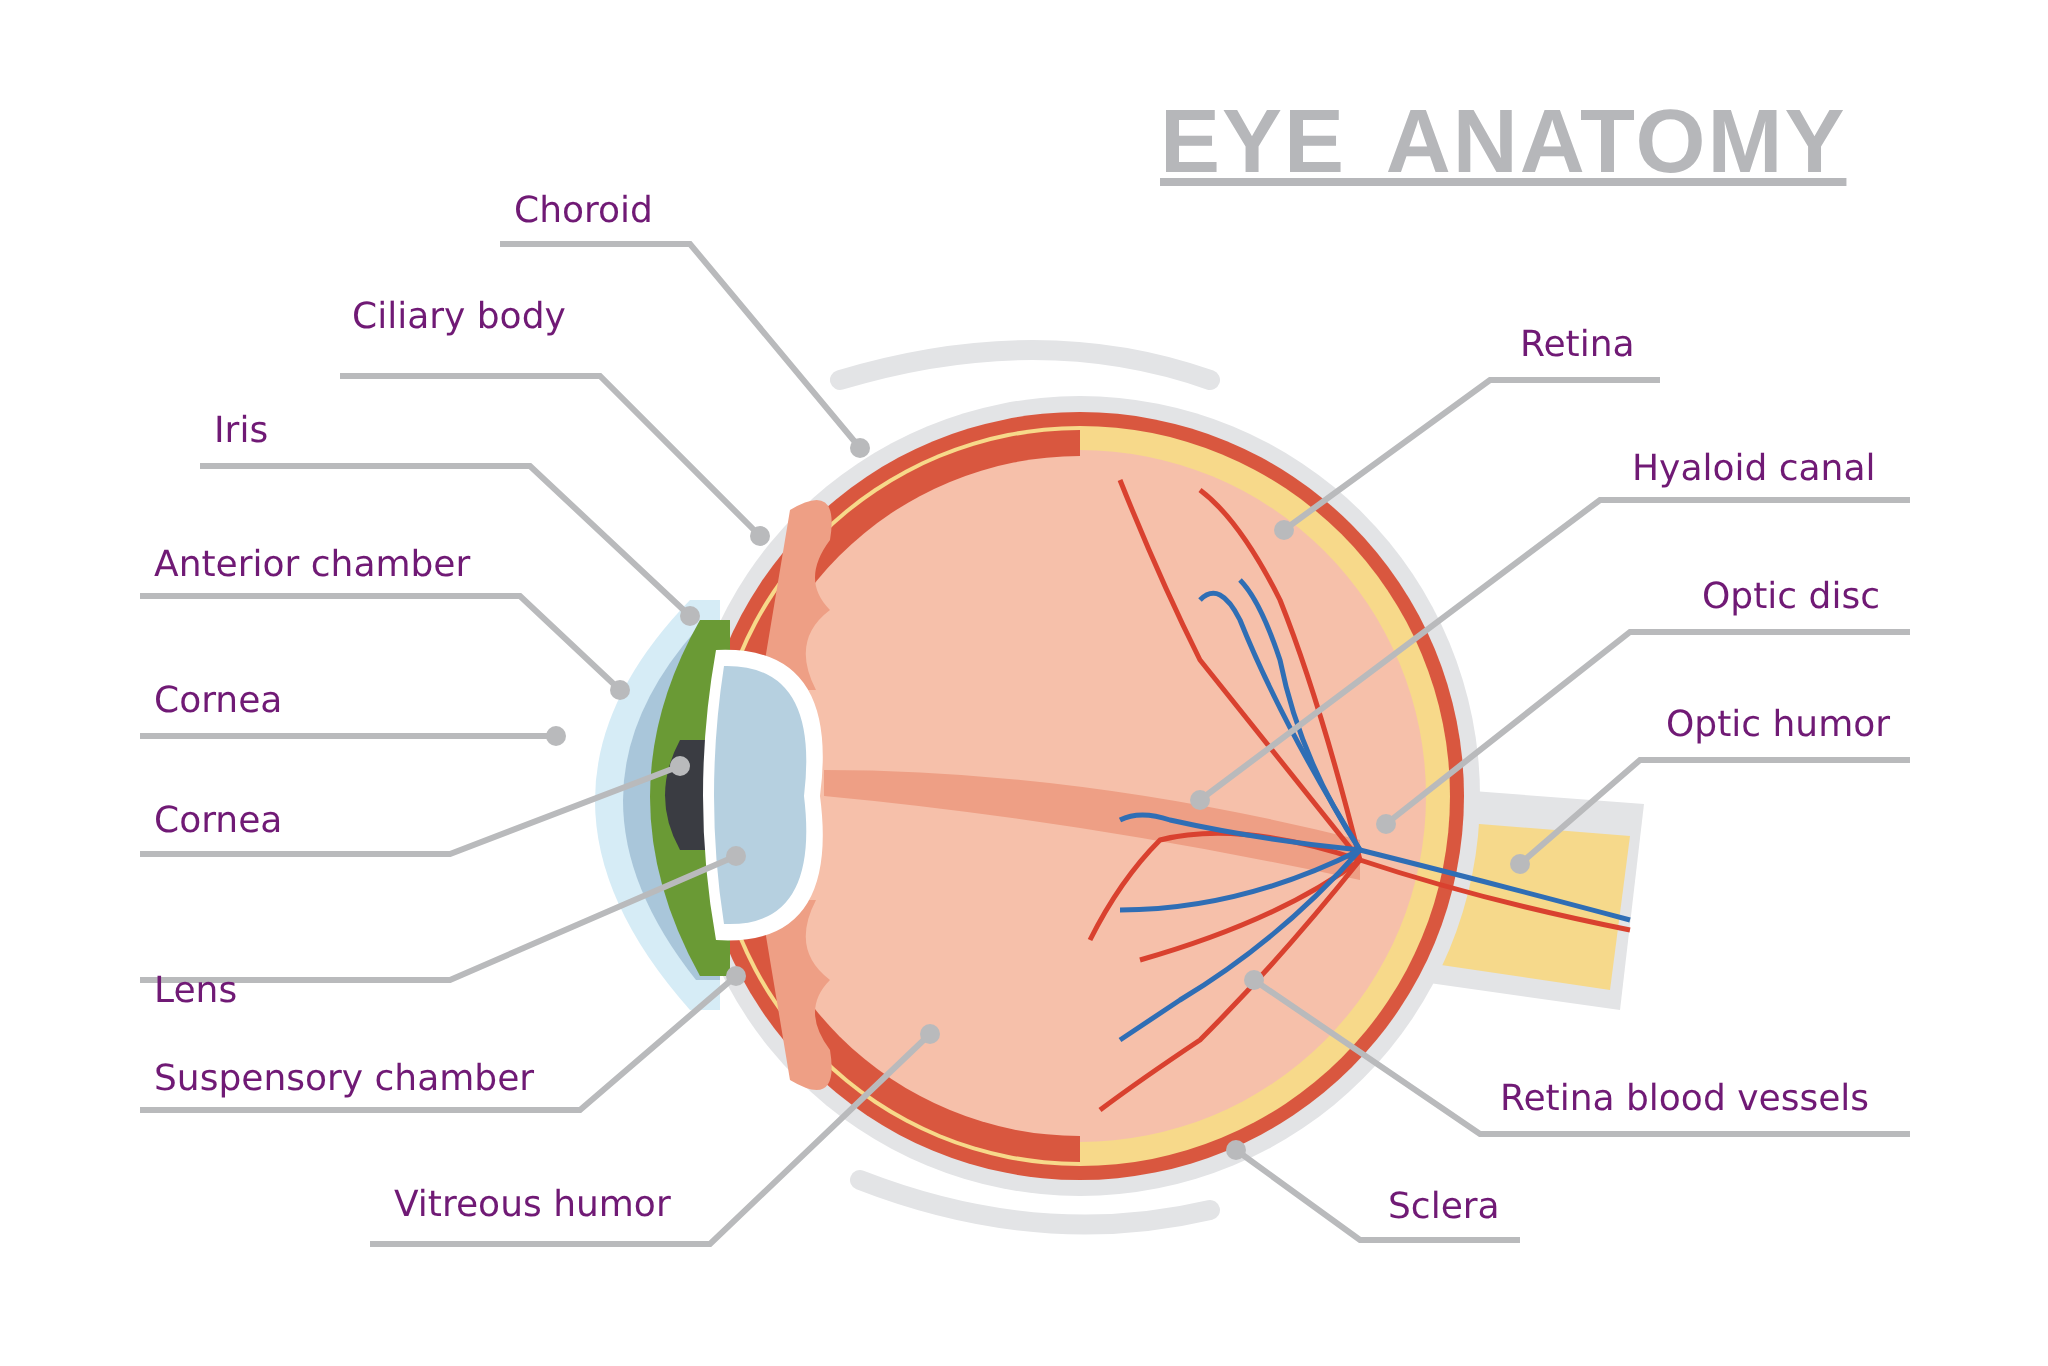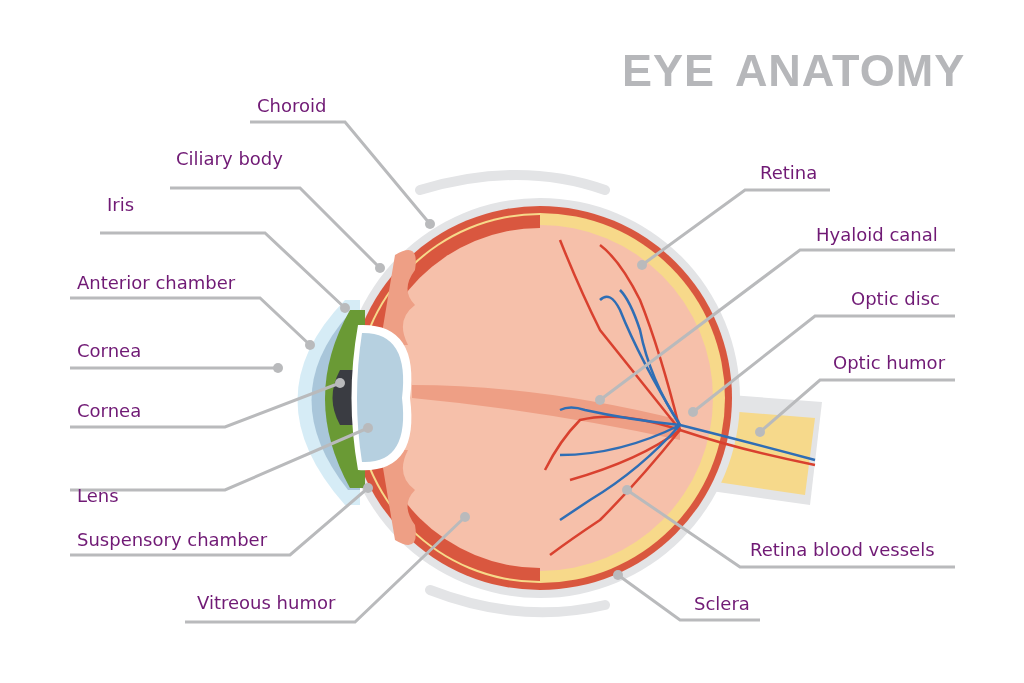--- a/index.html
+++ b/index.html
@@ -1,19 +1,19 @@
 <!DOCTYPE html>
 <html><head>
 <meta charset="utf-8">
 <style>
   html, body { margin: 0; padding: 0; background: #ffffff; }
   body { width: 1024px; height: 683px; position: relative; overflow: hidden;
          font-family: "DejaVu Sans", "Liberation Sans", sans-serif; }
-  #title { position: absolute; left: 622px; top: 45px; font-family: "Liberation Sans", sans-serif;
-           font-weight: bold; font-size: 45px; letter-spacing: 1px; color: #b6b7ba; word-spacing: 8px; }
+  #title { position: absolute; left: 580px; top: 45px; font-family: "Liberation Sans", sans-serif;
+           font-weight: bold; font-size: 45px; letter-spacing: 1px; color: #b6b7ba; word-spacing: 8px; text-decoration: underline; }
   .lbl { position: absolute; font-size: 18px; color: #701a75; white-space: nowrap; line-height: 20px; }
   svg#diagram { position: absolute; left: 0; top: 0; }
 </style>
 </head>
 <body>
 
 <div id="title">EYE ANATOMY</div>
 
 <svg id="diagram" width="1024" height="683" viewBox="0 0 1024 683">
 
@@ -95,21 +95,21 @@
       <circle cx="600" cy="400" r="5"></circle>
       <circle cx="693" cy="412" r="5"></circle>
     <circle cx="760" cy="432" r="5"></circle>
       <circle cx="627" cy="490" r="5"></circle>
       <circle cx="618" cy="575" r="5"></circle>
   </g>
 </svg>
 
 <div class="lbl" style="left:257px;top:96px">Choroid</div>
 <div class="lbl" style="left:176px;top:149px">Ciliary body</div>
-<div class="lbl" style="left:107px;top:195px">Iris</div>
+<div class="lbl" style="left:107px;top:206px">Iris</div>
 <div class="lbl" style="left:77px;top:273px">Anterior chamber</div>
 <div class="lbl" style="left:77px;top:341px">Cornea</div>
 <div class="lbl" style="left:77px;top:401px">Cornea</div>
 <div class="lbl" style="left:77px;top:486px">Lens</div>
 <div class="lbl" style="left:77px;top:530px">Suspensory chamber</div>
 <div class="lbl" style="left:197px;top:593px">Vitreous humor</div>
 
 <div class="lbl" style="left:760px;top:163px">Retina</div>
 <div class="lbl" style="left:816px;top:225px">Hyaloid canal</div>
 <div class="lbl" style="left:851px;top:289px">Optic disc</div>

